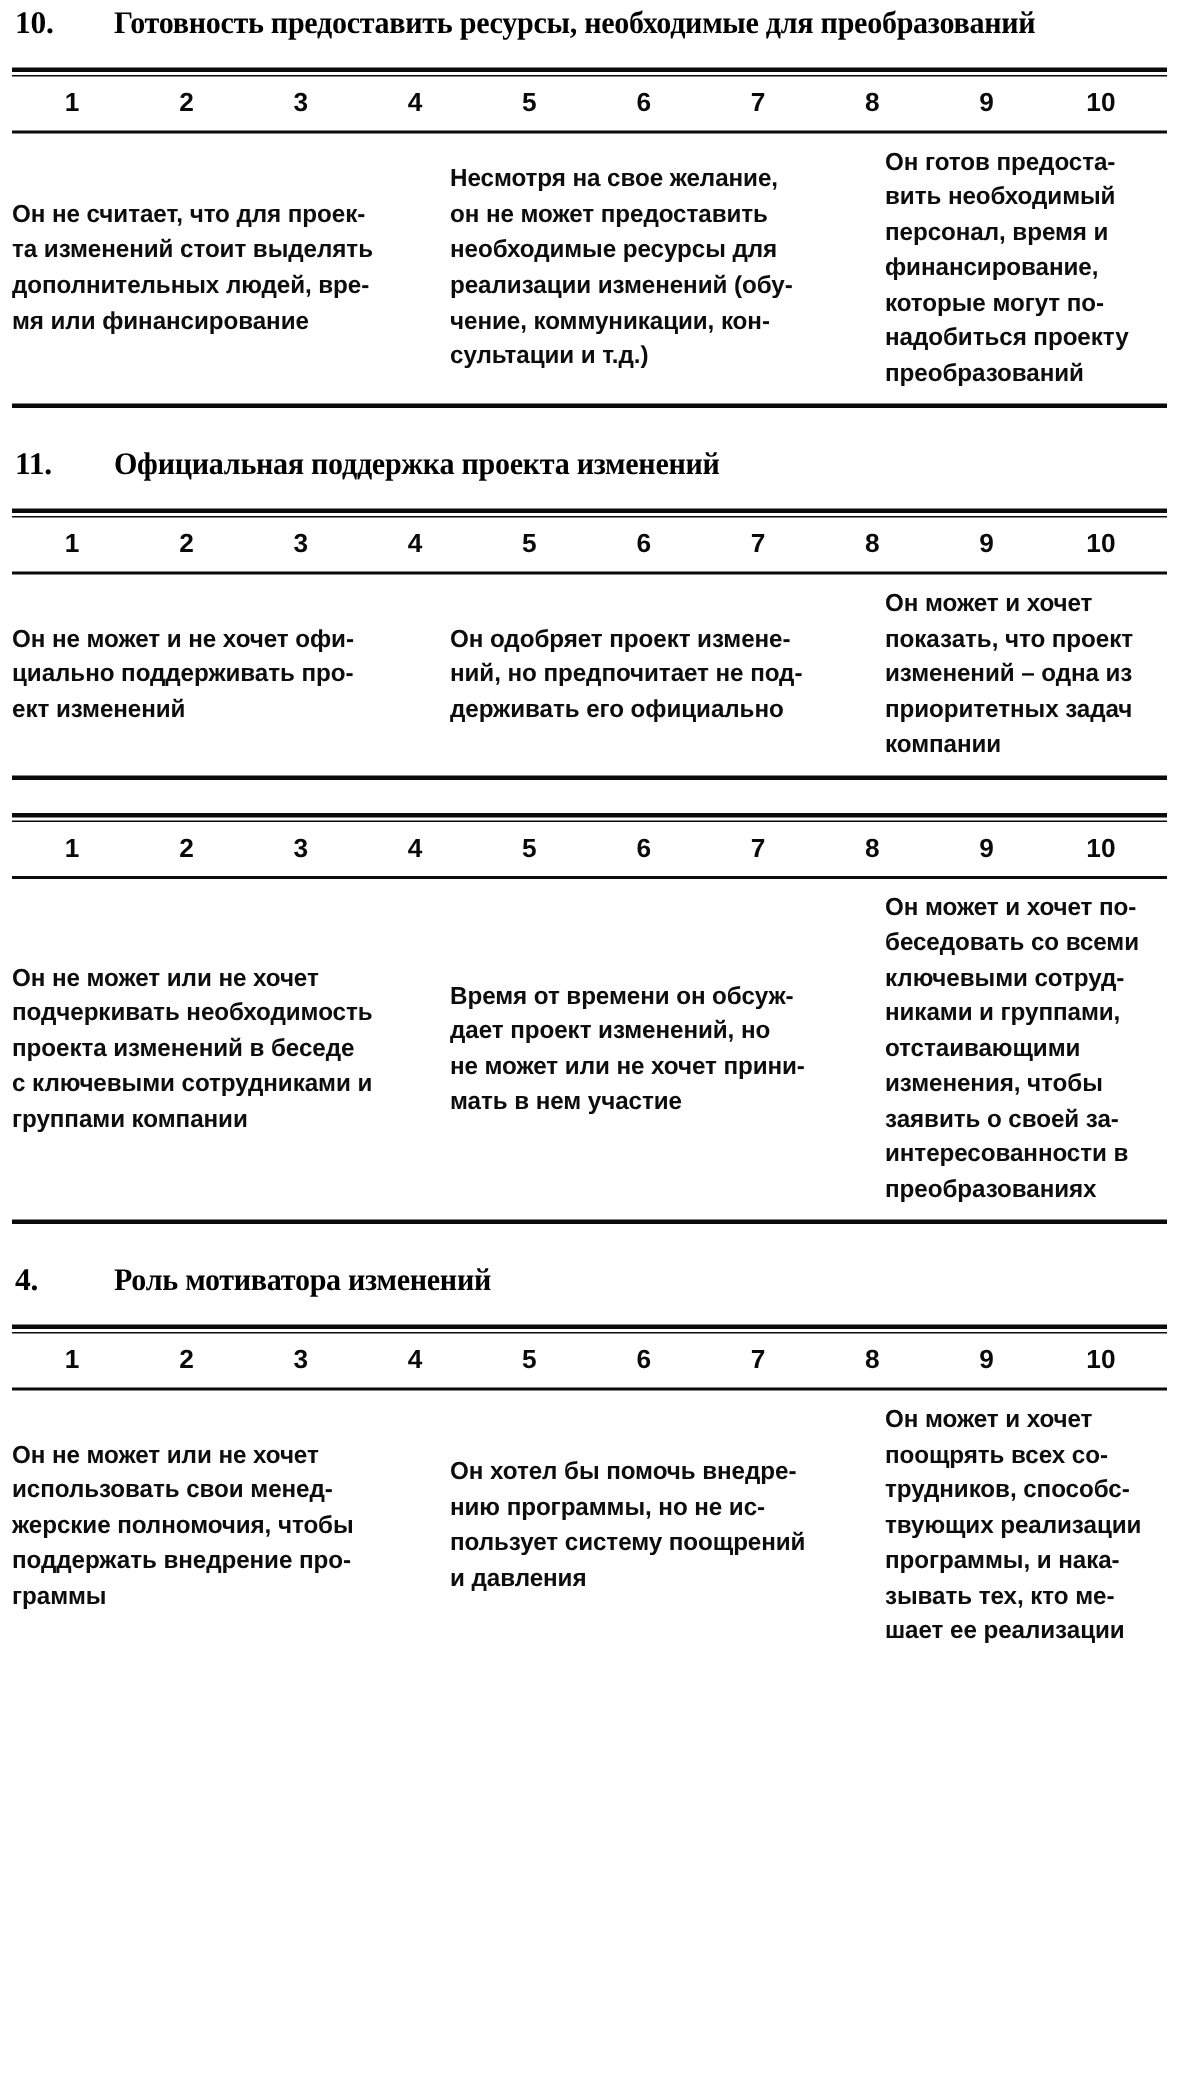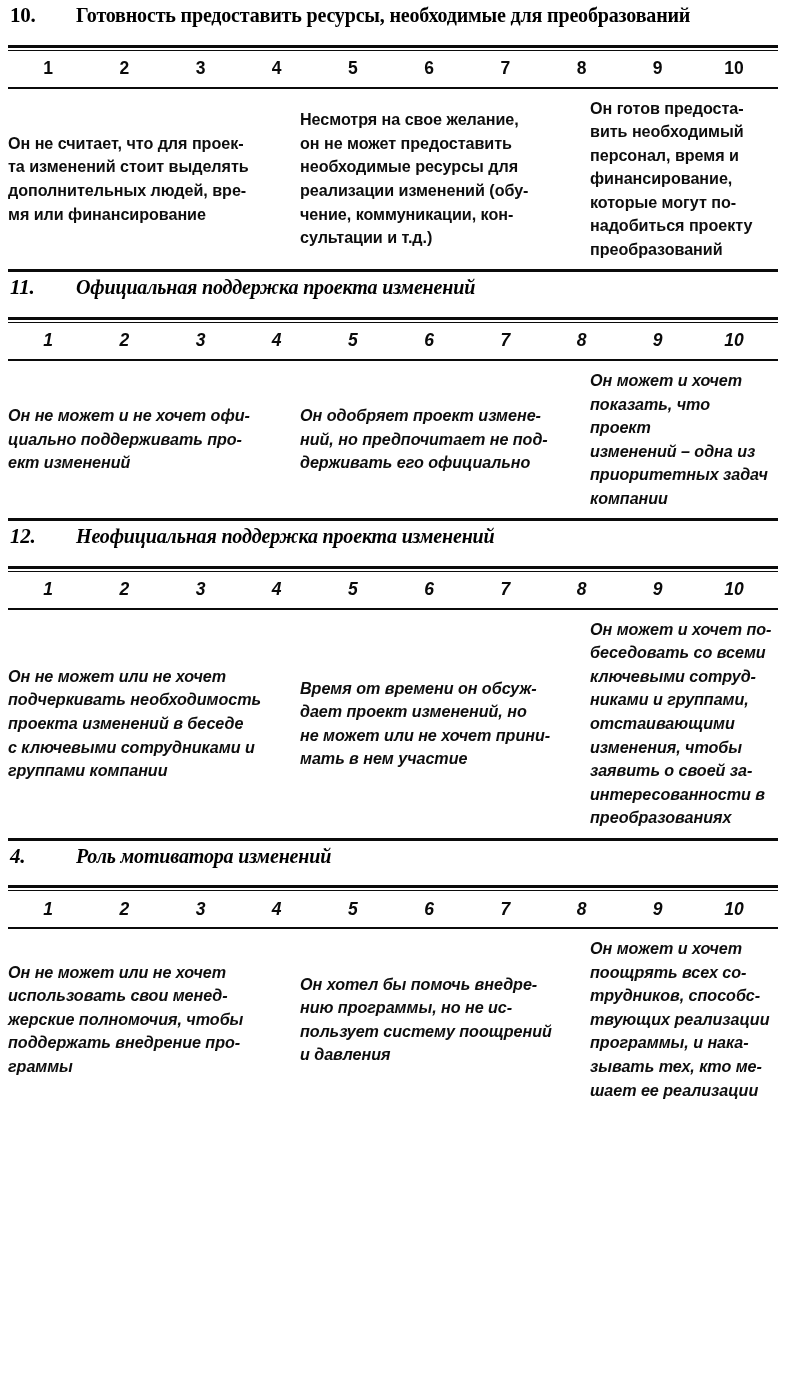--- a/index.html
+++ b/index.html
@@ -22,21 +22,21 @@
     box-sizing: border-box;
     padding: 0 12px 0 8px;
   }
 
   
   .section {
     width: 100%;
     box-sizing: border-box;
   }
   .section + .section {
-    font-style: italic;
+    margin-top: 22px;
   }
 
   
   .sec-head {
     display: flex;
     align-items: flex-start;
     font-family: "Liberation Serif", "DejaVu Serif", serif;
     font-weight: bold;
     font-size: 21px;
     line-height: 1.27;
@@ -207,24 +207,20 @@
 изменений – одна из
 приоритетных задач
 компании</div>
     </div>
     <div class="sec-foot">
       <div class="rule-thick"></div>
     </div>
   </div>
 
   <div class="section">
-    <div class="sec-head">
-      <span class="sec-num">12.</span>
-      <span class="sec-title">Неофициальная поддержка проекта изменений</span>
-    </div>
     <div class="scale-wrap">
       <div class="rule-thick"></div>
       <div class="rule-thin"></div>
       <div class="scale-row">
         <span class="scale-cell">1</span>
         <span class="scale-cell">2</span>
         <span class="scale-cell">3</span>
         <span class="scale-cell">4</span>
         <span class="scale-cell">5</span>
         <span class="scale-cell">6</span>

